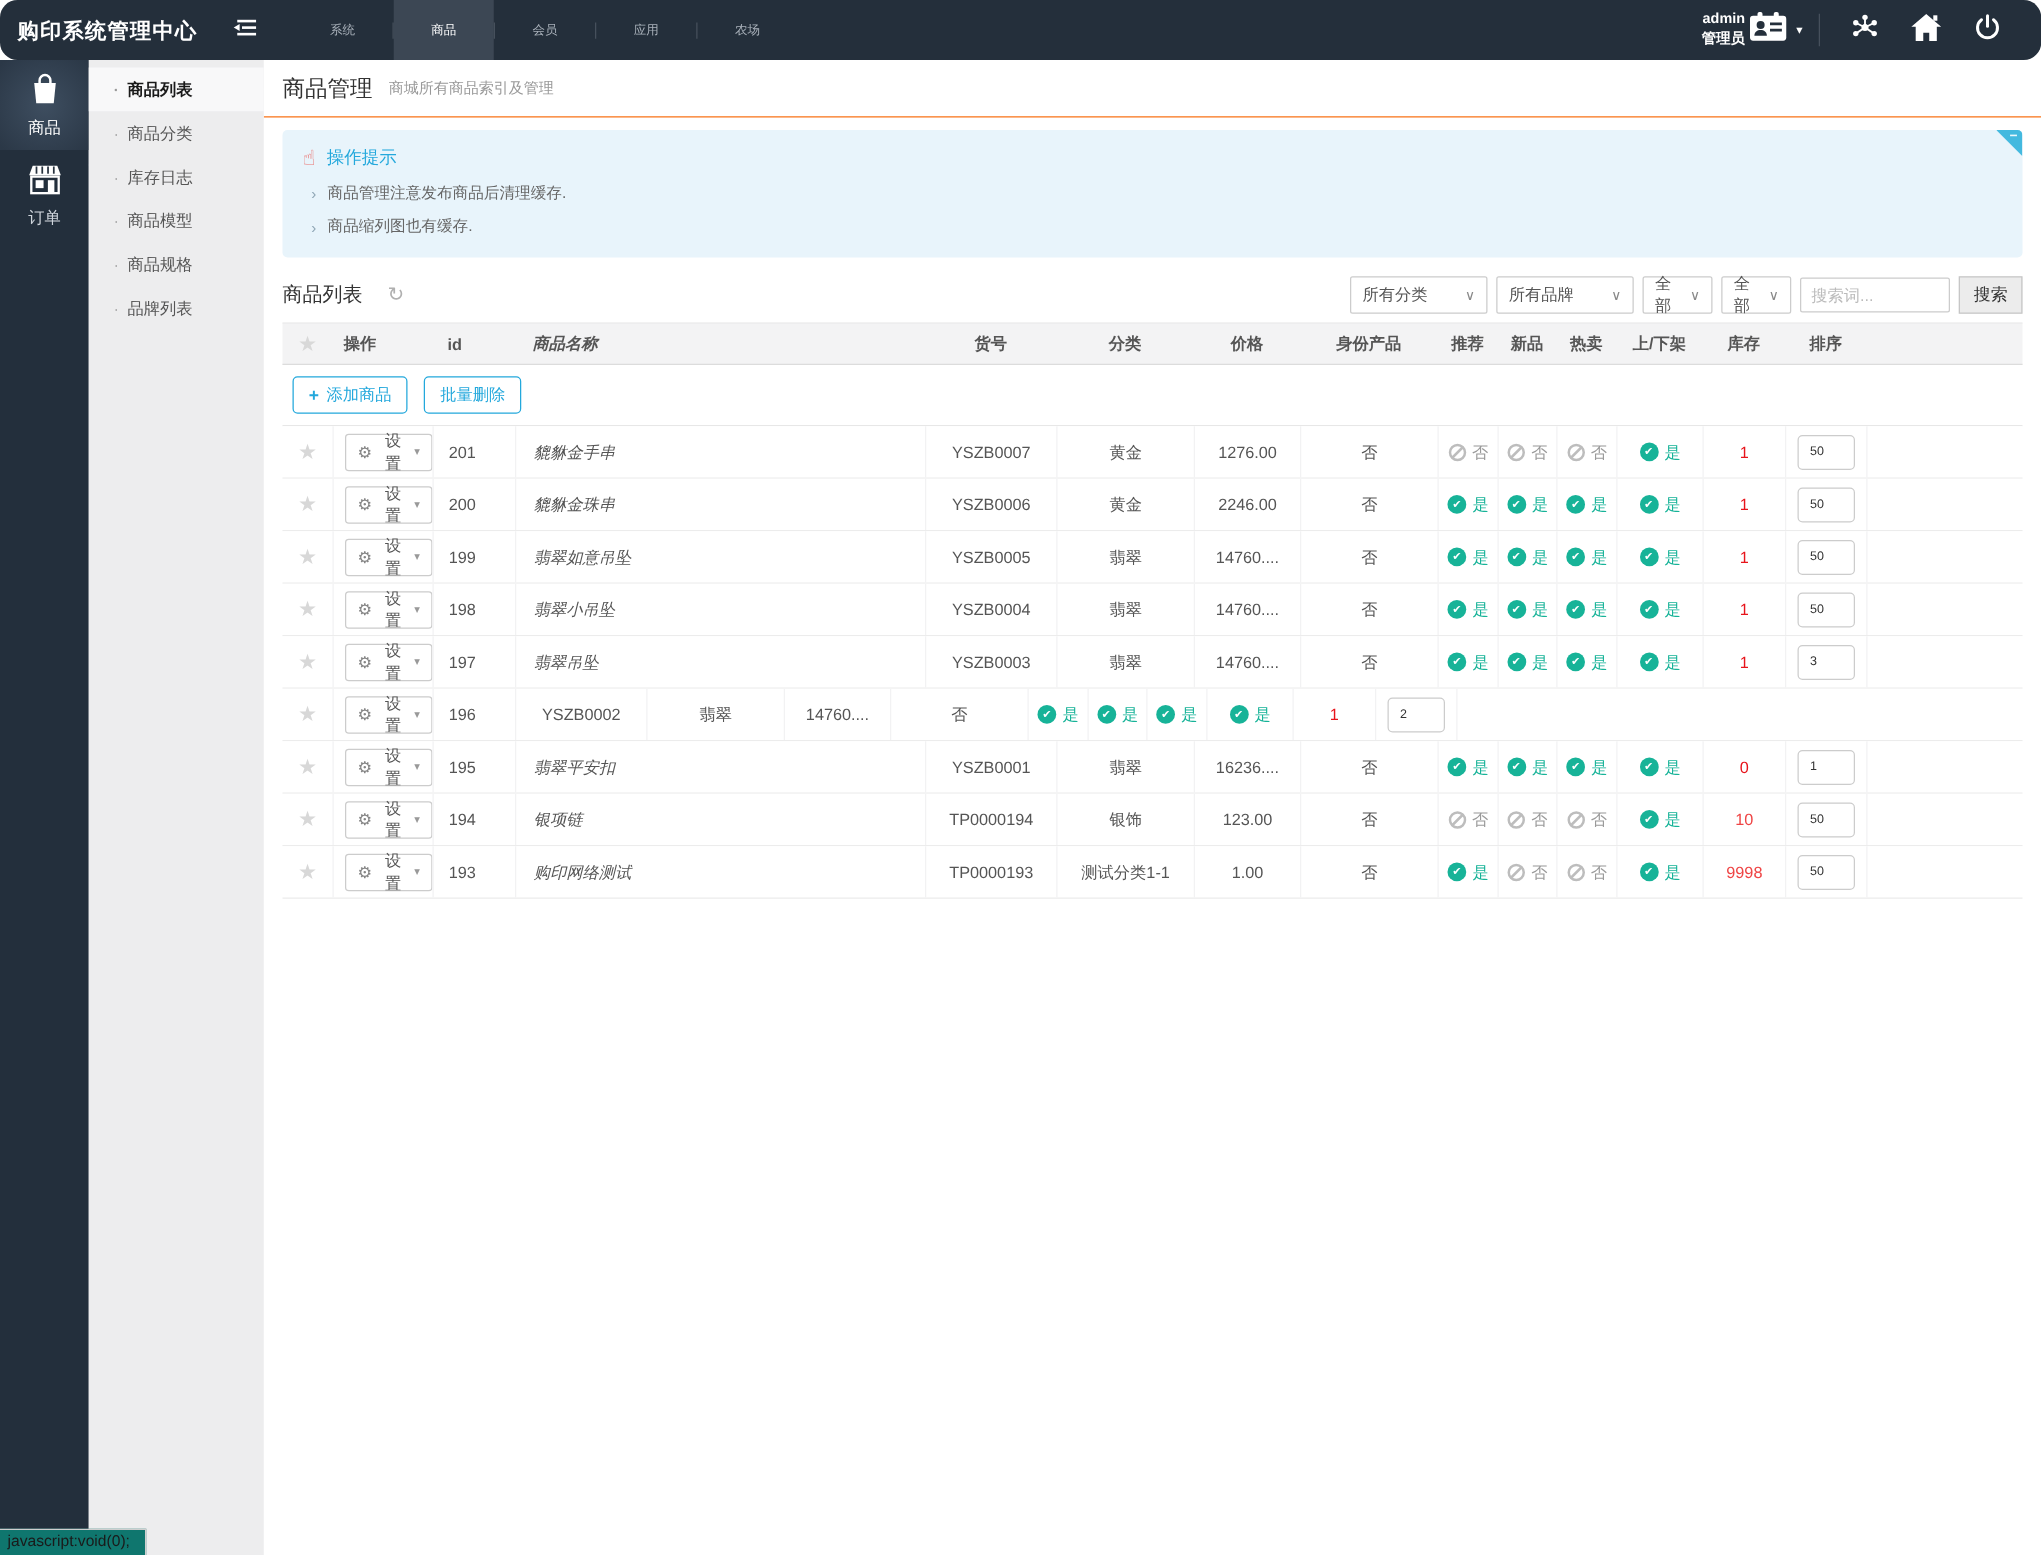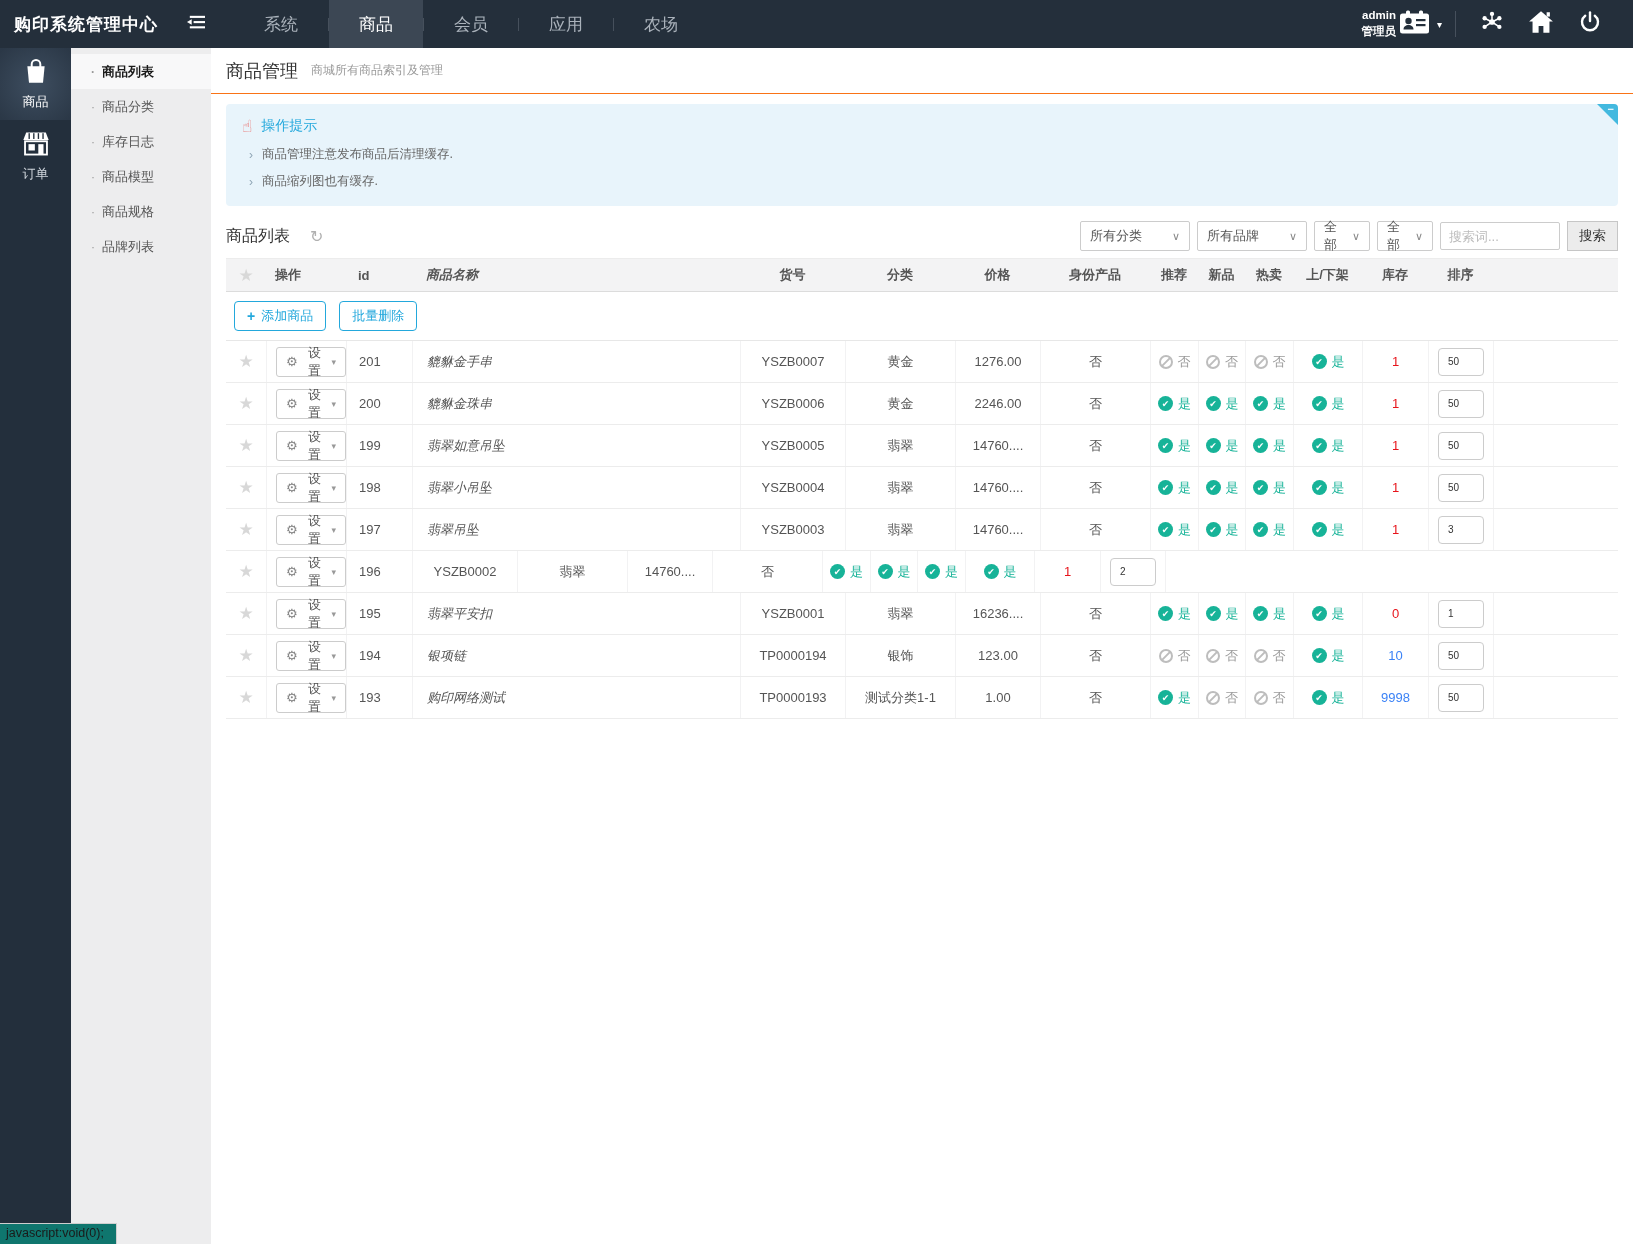--- a/index.html
+++ b/index.html
@@ -1,24 +1,24 @@
 <!DOCTYPE html>
 <html style="--navbar: #242f3b; --navActive: #3c4754; --sidebar: #232f3c; --tipsBg: #e8f4fb; --fold: #43b9df; --blue: #23a8dc; --green: #17b398; --red: #e7141b;"><head>
 <meta charset="utf-8">
 <style>
   *{box-sizing:border-box;margin:0;padding:0;}
   html,body{width:1633px;height:1244px;}
   body{font-family:"Liberation Sans","DejaVu Sans",sans-serif;background:#fff;position:relative;overflow:hidden;}
 
   
-  .navbar{position:absolute;top:0;left:0;right:0;height:48px;background:var(--navbar);display:flex;align-items:stretch;color:#fff;z-index:30;}
+  .navbar{position:absolute;top:0;left:0;right:0;height:48px;background:var(--navbar);display:flex;align-items:stretch;color:#fff;z-index:30;border-radius:14px;}
   .brand{display:flex;align-items:center;padding:0 16px 0 14px;font-size:17px;font-weight:bold;letter-spacing:1px;white-space:nowrap;}
   .hamburger{display:flex;align-items:center;justify-content:center;width:42px;cursor:pointer;}
   .nav-menu{display:flex;align-items:stretch;margin-left:18px;}
-  .nav-item{padding:0 30px;display:flex;align-items:center;font-size:17px;color:#aab2bb;cursor:pointer;white-space:nowrap;}
+  .nav-item{padding:0 30px;display:flex;align-items:center;font-size:10px;color:#aab2bb;cursor:pointer;white-space:nowrap;}
   .nav-item.active{background:var(--navActive);color:#fff;}
   .nav-sep{width:1px;height:13px;background:#46505c;align-self:center;}
   .nav-right{margin-left:auto;display:flex;align-items:center;padding-right:20px;gap:3px;}
   .admin-info{text-align:right;font-size:11.5px;line-height:1.35;font-weight:bold;}
   .user-drop{display:flex;align-items:center;gap:7px;cursor:pointer;}
   .caret{font-size:10px;color:#fff;}
   .nav-divider{width:1px;height:26px;background:#46505c;margin:0 10px;}
   .nav-ic{width:30px;height:30px;display:flex;align-items:center;justify-content:center;cursor:pointer;margin:0 8px;}
 
   
@@ -89,21 +89,21 @@
   .set-btn{display:inline-flex;align-items:center;gap:5px;height:30px;padding:0 9px;border:1px solid #ccc;border-radius:3px;background:#fff;font-size:13px;color:#555;cursor:pointer;font-family:inherit;}
   .gear{color:#858585;font-size:13px;line-height:1;}
   .set-car{color:#999;font-size:9px;}
   .yn{display:inline-flex;align-items:center;gap:5px;}
   .ck{width:15px;height:15px;border-radius:50%;background:var(--green);color:#fff;font-size:9px;display:inline-flex;align-items:center;justify-content:center;flex:none;}
   .yes-t{color:var(--green);font-size:13px;}
   .slash{width:14px;height:14px;border:2px solid #bdbdbd;border-radius:50%;position:relative;display:inline-block;flex:none;}
   .slash::after{content:"";position:absolute;left:50%;top:50%;width:13px;height:2px;background:#bdbdbd;transform:translate(-50%,-50%) rotate(-45deg);}
   .no-t{color:#9a9a9a;font-size:13px;}
   .stock-red{color:var(--red);}
-  .stock-norm{color:#3b82f6;}
+  .stock-norm{color:#ef4444;}
   .sort-input{width:46px;height:28px;border:1px solid #ccc;border-radius:4px;padding:0 4px 0 9px;font-size:10px;color:#333;outline:none;font-family:inherit;}
 
   .status-bubble{position:absolute;left:0;bottom:0;background:#0f766e;border:1px solid #cfcfcf;border-left:none;border-bottom:none;font-size:12.5px;color:#1a1a1a;padding:2px 12px 4px 6px;z-index:40;}
 </style>
 </head>
 <body>
 
 <div class="navbar">
   <div class="brand">购印系统管理中心</div>
   <div class="hamburger">

